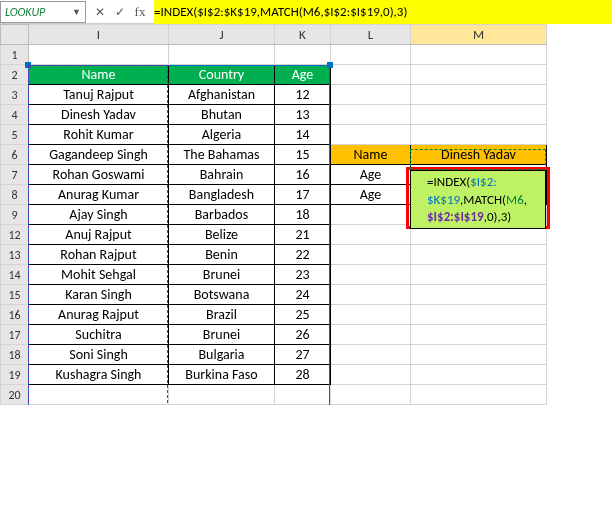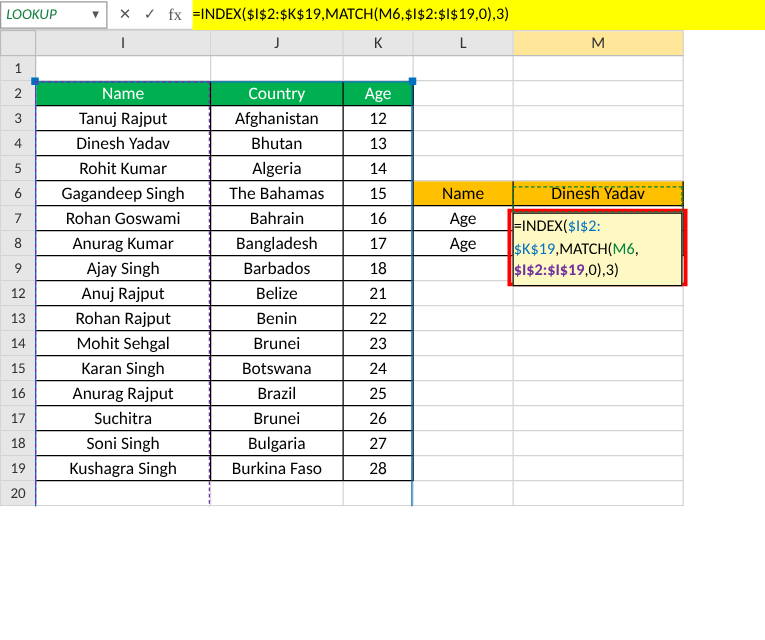--- a/index.html
+++ b/index.html
@@ -35,21 +35,21 @@
   .range-sel { position: absolute; border: 1px solid #0070c0; pointer-events: none; }
   .range-handle { position: absolute; width: 6px; height: 6px; background: #0070c0; }
   
   .red-box { position: absolute; border: 3px solid #ff0000; pointer-events: none; }
   
   .formula-colored span { font-family: Calibri, Arial, sans-serif; }
   .c-blue { color: #0070c0; }
   .c-green { color: #00863d; }
   .c-purple { color: #7030a0; font-weight: bold; }
   .c-black { color: #000; }
-  .cell-formula-overflow { position: absolute; background: #fef9c3; border: 1px solid #000; padding: 2px 0; font-size: 13px; line-height: 1.35; z-index: 5; }
+  .cell-formula-overflow { position: absolute; background: #bef264; border: 1px solid #000; padding: 2px 16px; font-size: 13px; line-height: 1.35; z-index: 5; }
   
   .dashed-cell { position: absolute; border: 1.5px dashed; pointer-events: none; z-index: 3; }
 </style>
 </head>
 <body>
 
 <div class="formula-bar">
   <div class="name-box">
     <span class="name-box-text">LOOKUP</span>
     <span class="name-box-arrow">▼</span>

